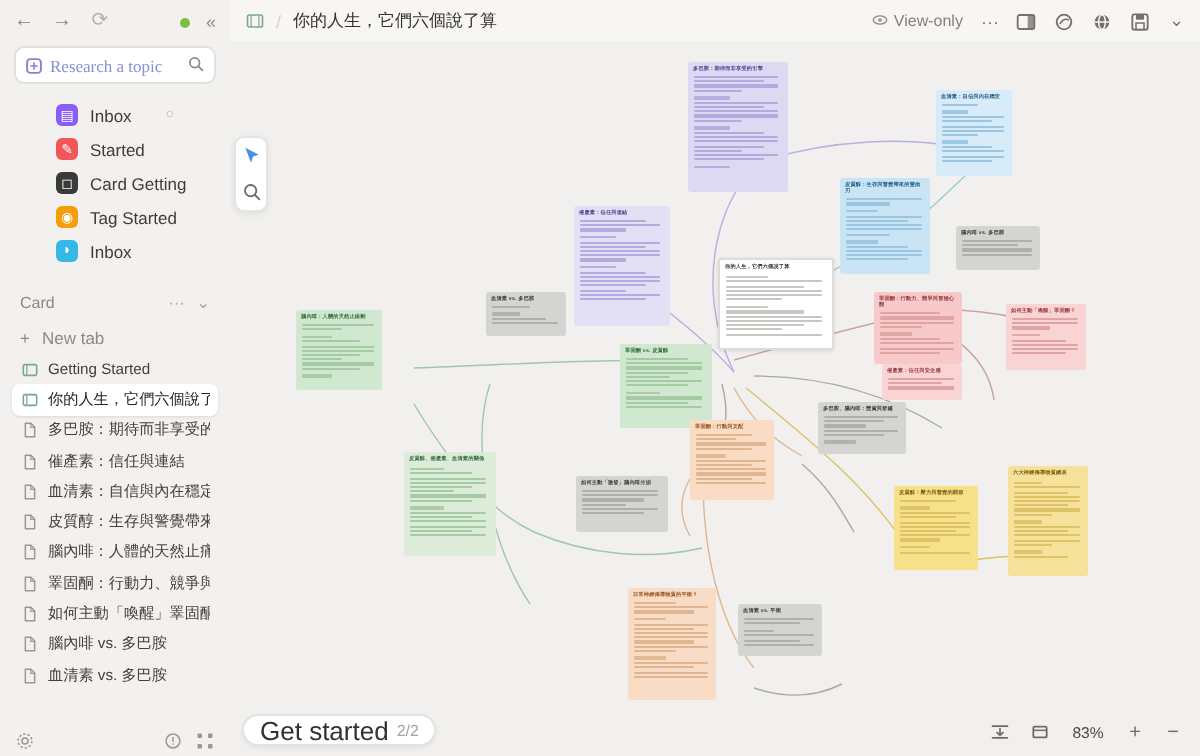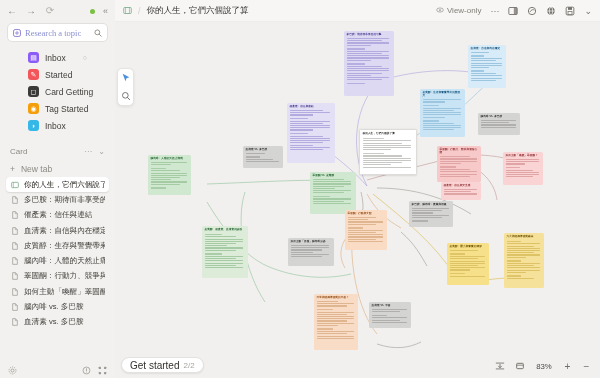--- a/index.html
+++ b/index.html
@@ -174,21 +174,21 @@
   }
   .tools .t { width: 12px; height: 12px; display: flex; align-items: center; justify-content: center; }
   .tools .t.sel svg { fill: #4a90e2; }
 
   .getstarted {
     position: absolute; left: 6px; bottom: 5px;
     background: #fff; border: 1px solid #e4e2de; border-radius: 11px;
     height: 16px; padding: 0 8px; display: flex; align-items: center; gap: 4px;
     box-shadow: 0 1px 2px rgba(0,0,0,.07);
   }
-  .getstarted .gl { font-size: 10px; color: #34322e; }
+  .getstarted .gl { font-size: 13px; color: #34322e; }
   .getstarted .gc { font-size: 8px; color: #a7a49e; }
 
   .zoombar {
     position: absolute; right: 5px; bottom: 4px;
     display: flex; align-items: center; gap: 10px;
     padding: 0 4px; height: 16px;
   }
   .zoombar .zi { color: #6f6c66; font-size: 9px; display: flex; }
   .zoombar .zl { font-size: 7.8px; color: #4e4b46; min-width: 18px; text-align: center; }
   .zoombar .zb { font-size: 10px; color: #6f6c66; width: 9px; text-align: center; }
@@ -256,20 +256,29 @@
         <span>⌄</span>
       </span>
     </div>
 
     <div class="newtab">
       <span>+</span>
       <span>New tab</span>
     </div>
 
     <div class="tablist" id="tablist">
+        <div class="tabitem">
+          <span class="ticon">
+            <svg width="8" height="8" viewBox="0 0 12 12">
+              <rect x="1" y="2" width="10" height="8" rx="1.2" fill="none" stroke="#7aa98a" stroke-width="1.2"></rect>
+              <path d="M3.6 2v8" stroke="#7aa98a" stroke-width=".9"></path>
+            </svg>
+          </span>
+          <span class="tablabel">Getting Started</span>
+        </div>
         <div class="tabitem active">
           <span class="ticon">
             <svg width="8" height="8" viewBox="0 0 12 12">
               <rect x="1" y="2" width="10" height="8" rx="1.2" fill="none" stroke="#7aa98a" stroke-width="1.2"></rect>
               <path d="M3.6 2v8" stroke="#7aa98a" stroke-width=".9"></path>
             </svg>
           </span>
           <span class="tablabel">你的人生，它們六個說了算</span>
         </div>
         <div class="tabitem">

